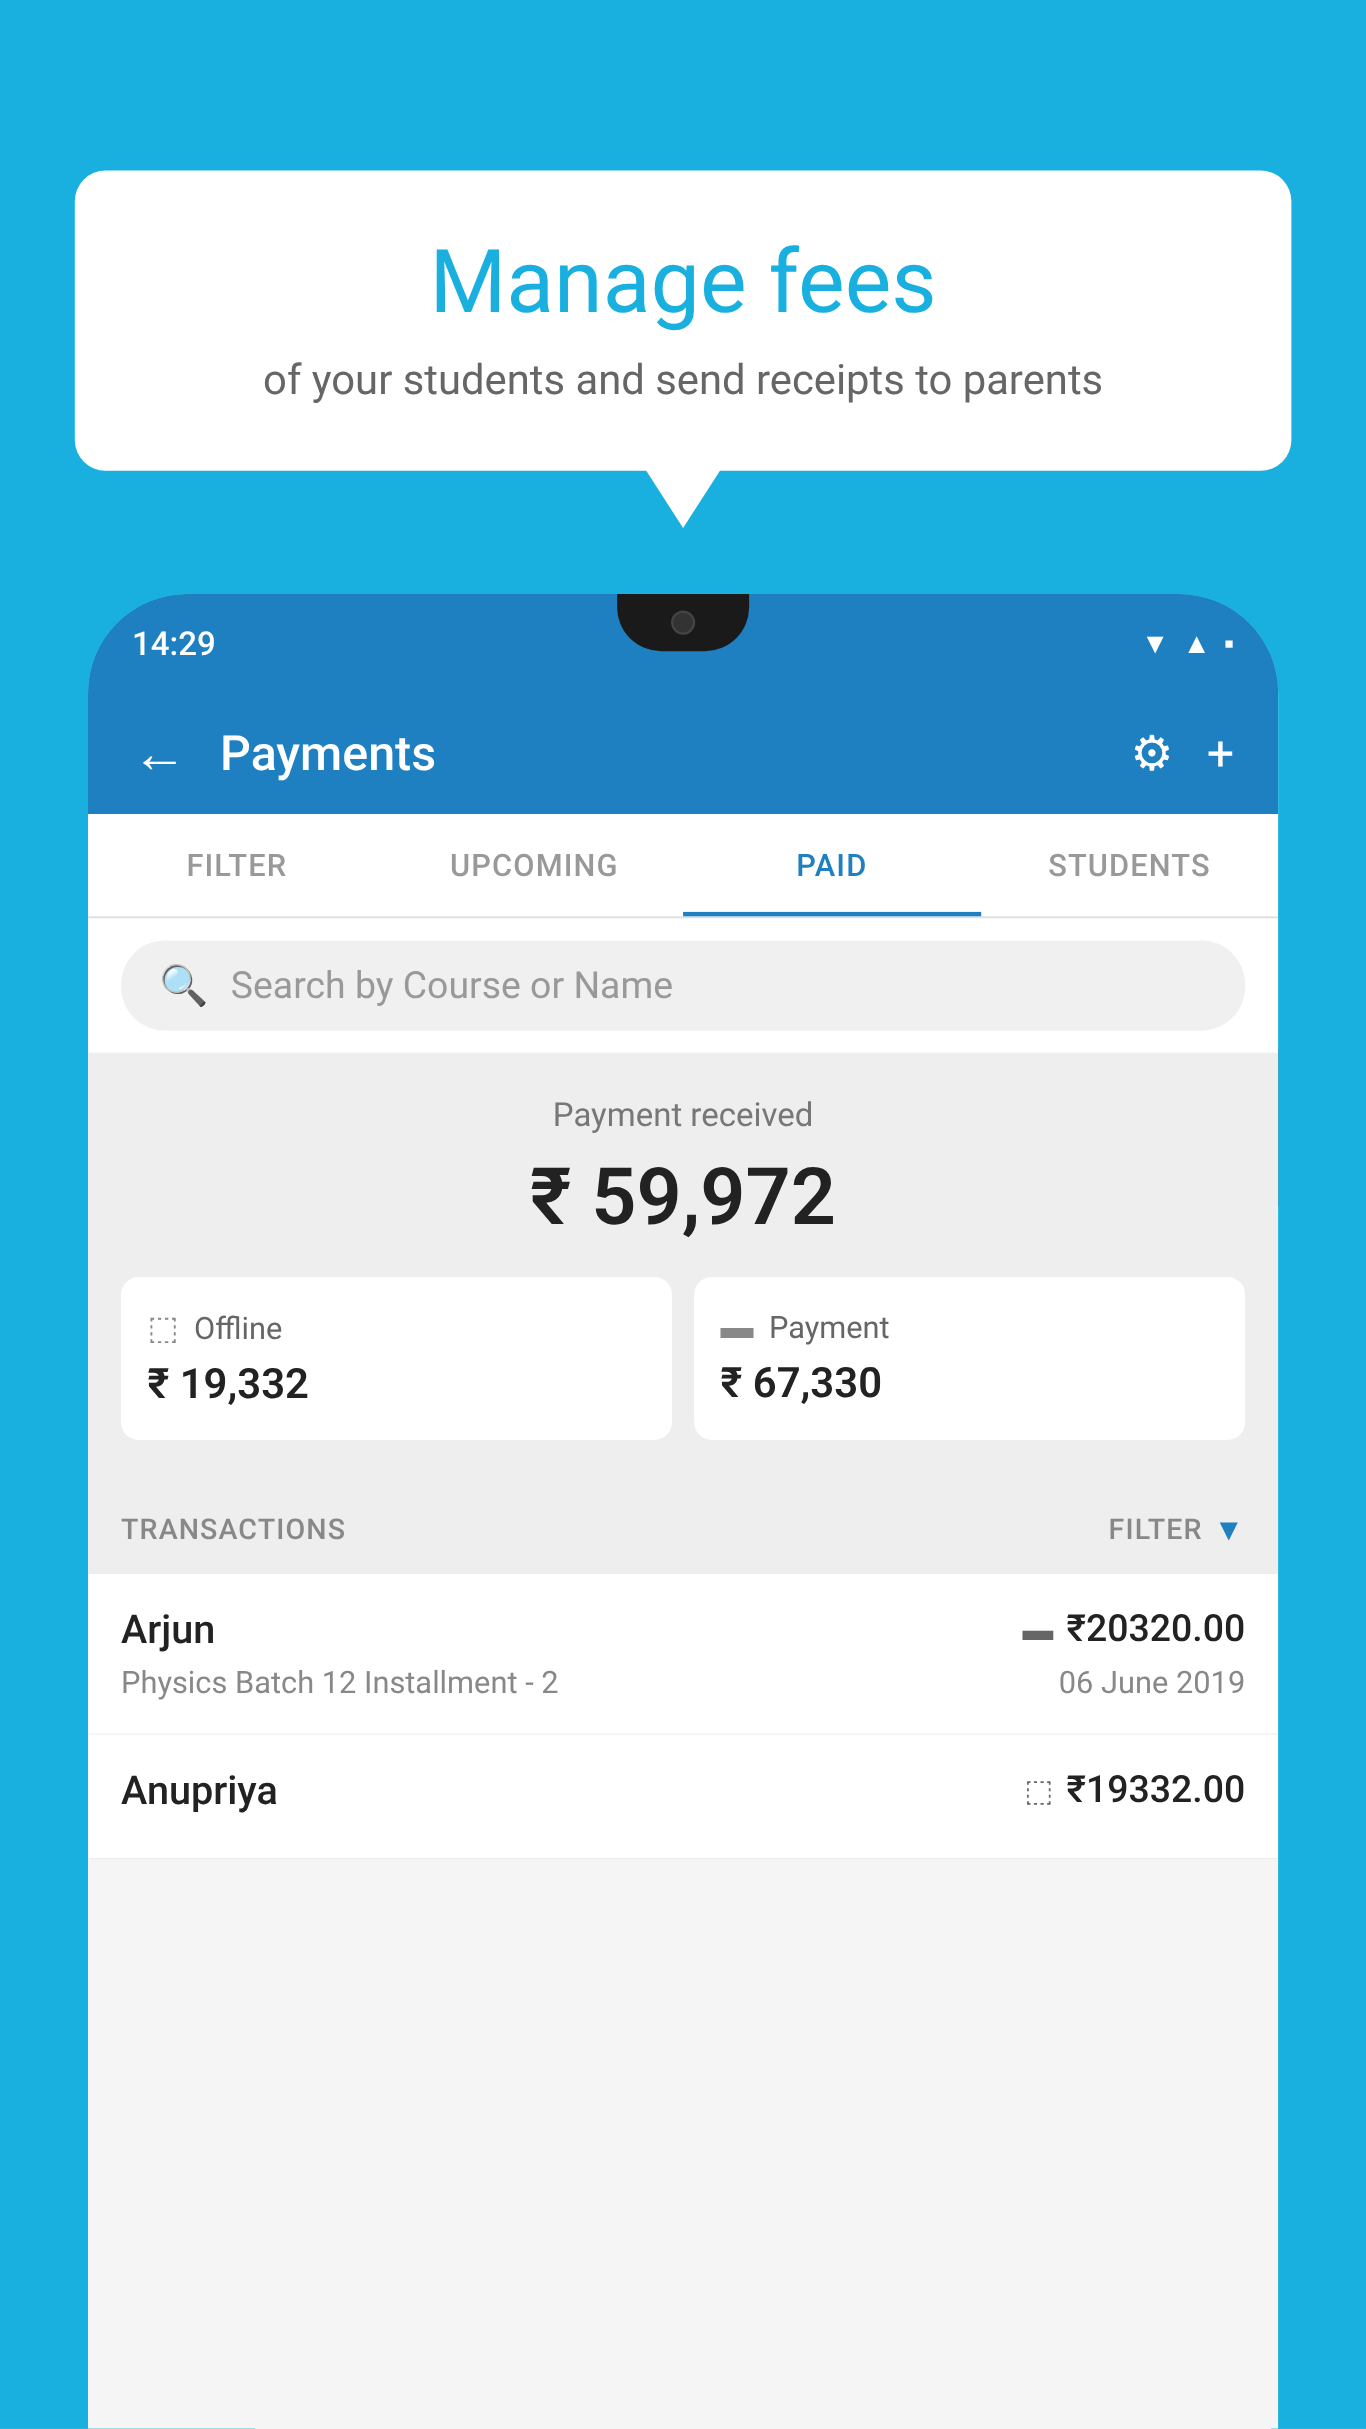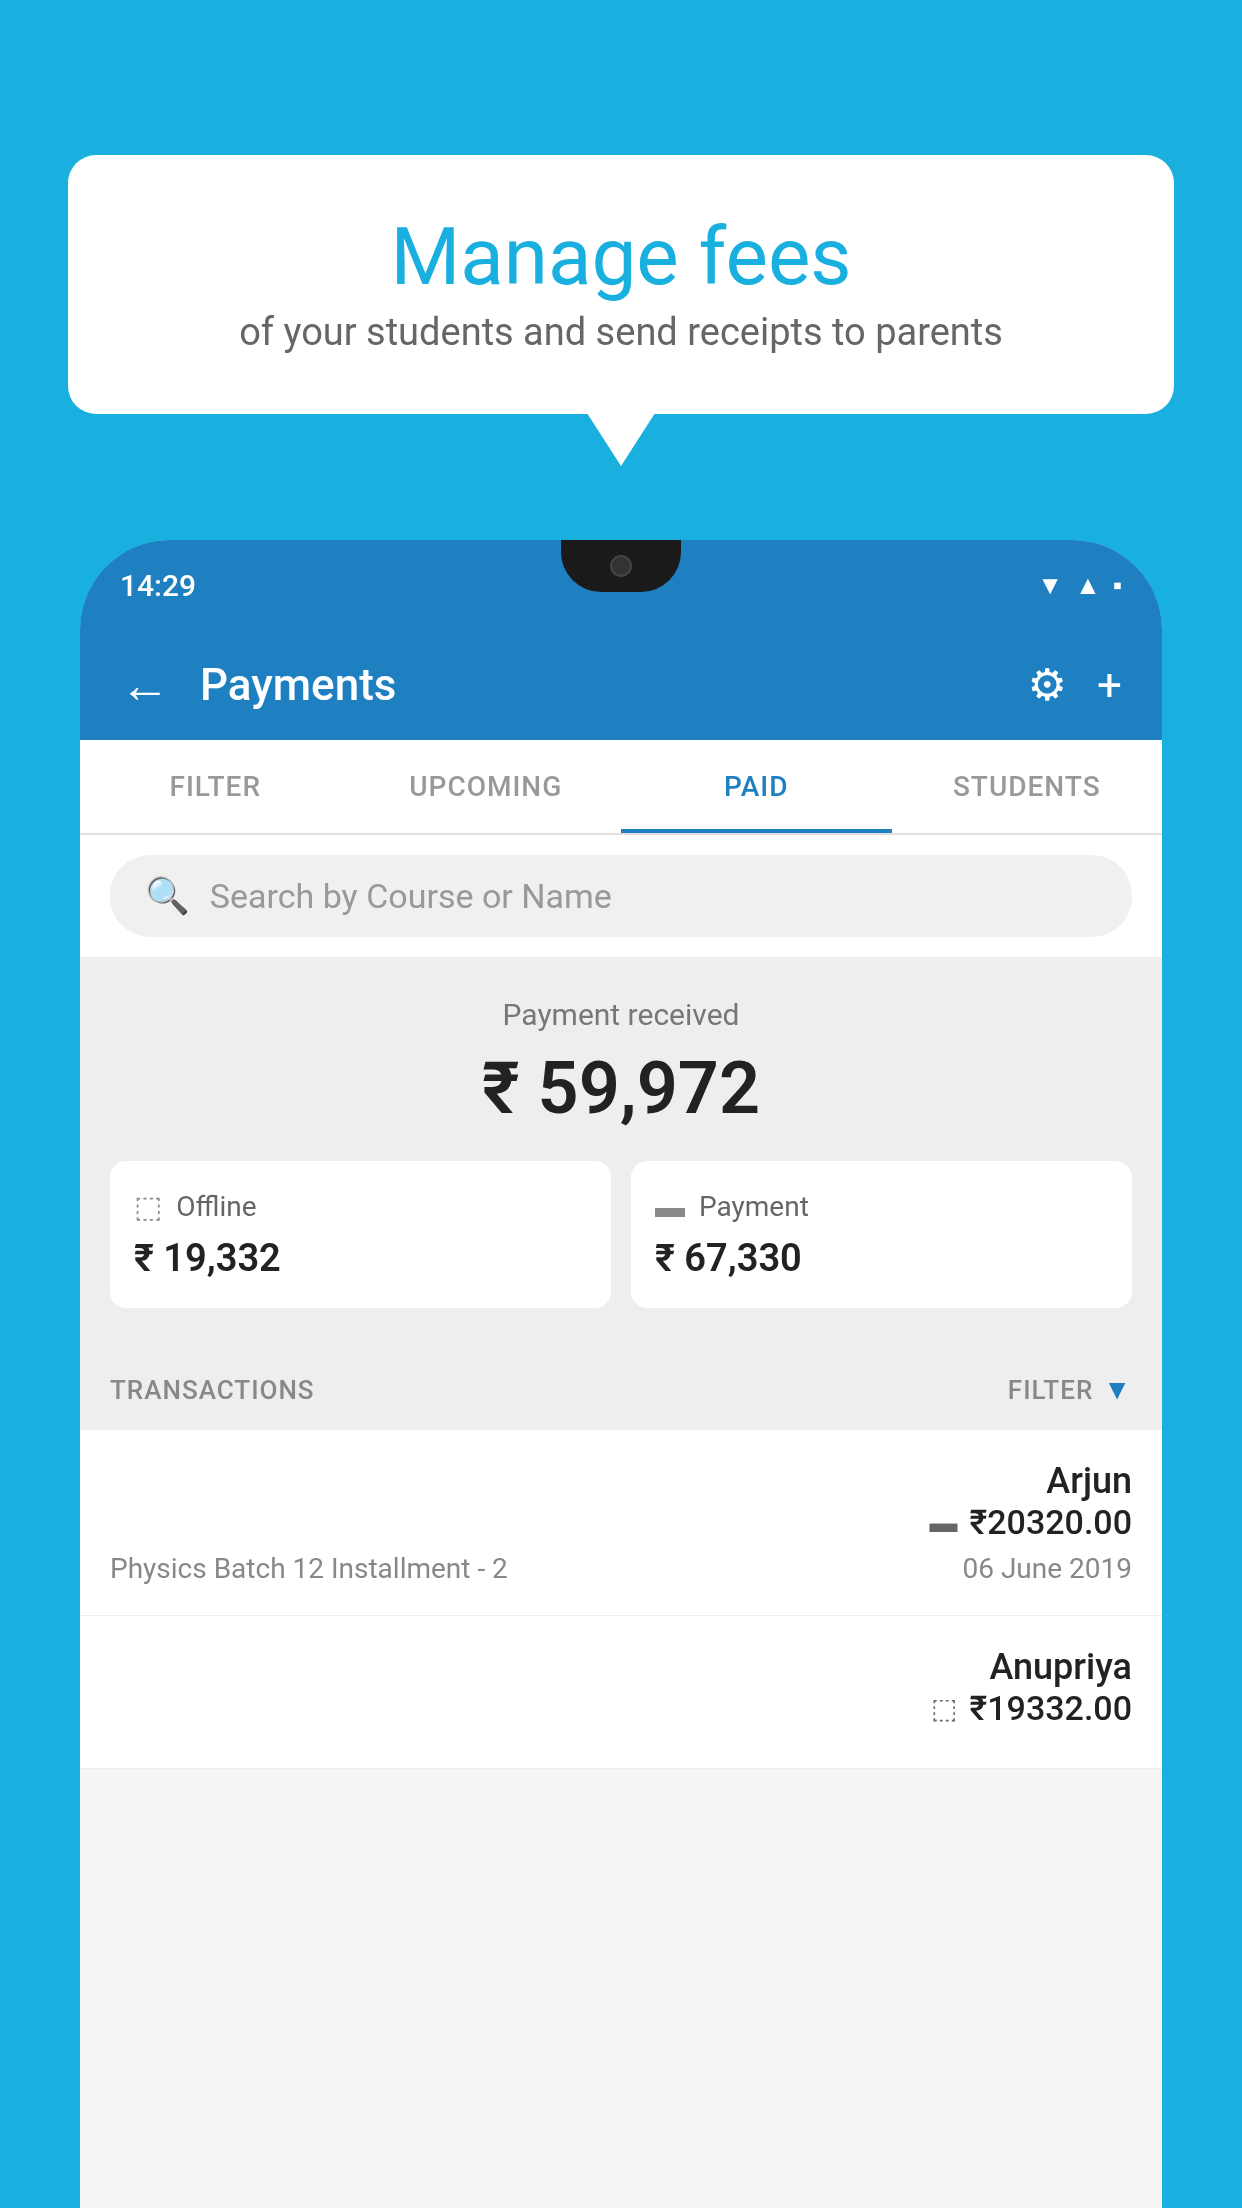--- a/index.html
+++ b/index.html
@@ -34,21 +34,21 @@
       height: 0;
       border-left: 36px solid transparent;
       border-right: 36px solid transparent;
       border-top: 56px solid white;
     }
 
     .bubble-title {
       font-size: 80px;
       color: #19b0e0;
       font-weight: 400;
-      margin-bottom: 6px;
+      margin-bottom: 20px;
     }
 
     .bubble-subtitle {
       font-size: 38px;
       color: #666;
       font-weight: 400;
     }
 
     
     .phone-frame {
@@ -308,23 +308,22 @@
     }
 
     .transaction-row {
       padding: 30px 30px;
       border-bottom: 1px solid #eee;
     }
 
     .transaction-top {
       display: flex;
       justify-content: space-between;
-      align-items: flex-end;
+      align-items: flex-start;
       margin-bottom: 10px;
-      flex-direction: column;
     }
 
     .transaction-name {
       font-size: 36px;
       font-weight: 500;
       color: #222;
     }
 
     .transaction-amount-wrapper {
       display: flex;

